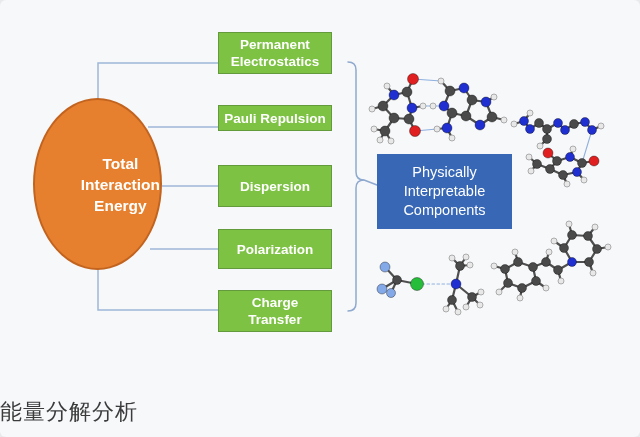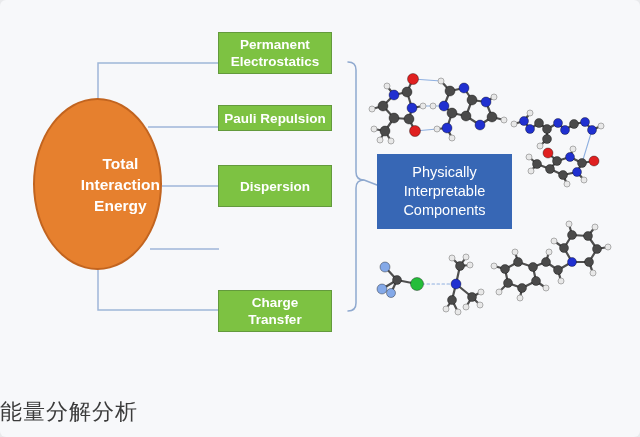--- a/index.html
+++ b/index.html
@@ -291,20 +291,23 @@
   <div class="gbox" style="top:32px;height:42px;">
     <span>Permanent
 Electrostatics</span>
   </div>
   <div class="gbox" style="top:105px;height:26px;">
     <span>Pauli Repulsion</span>
   </div>
   <div class="gbox" style="top:165px;height:42px;">
     <span>Dispersion</span>
   </div>
+  <div class="gbox" style="top:229px;height:40px;">
+    <span>Polarization</span>
+  </div>
   <div class="gbox" style="top:290px;height:42px;">
     <span>Charge
 Transfer</span>
   </div>
 
   <div class="bluebox">
     <span>Physically
 Interpretable
 Components</span>
   </div>

